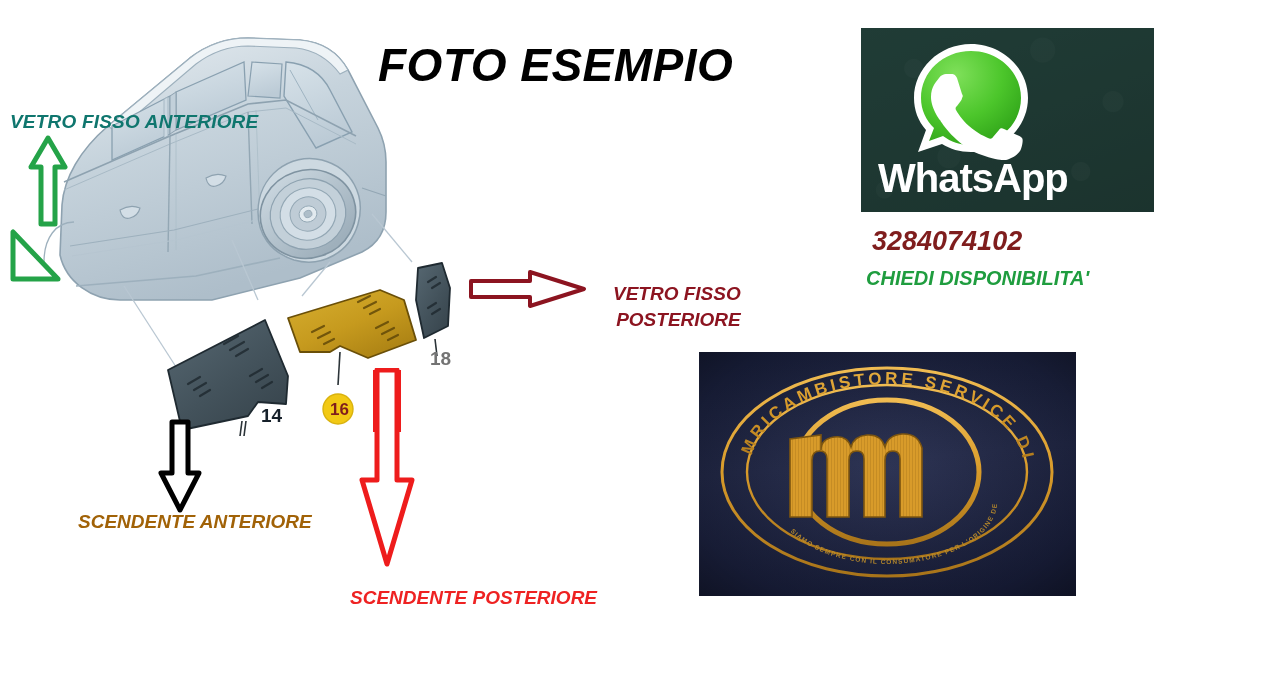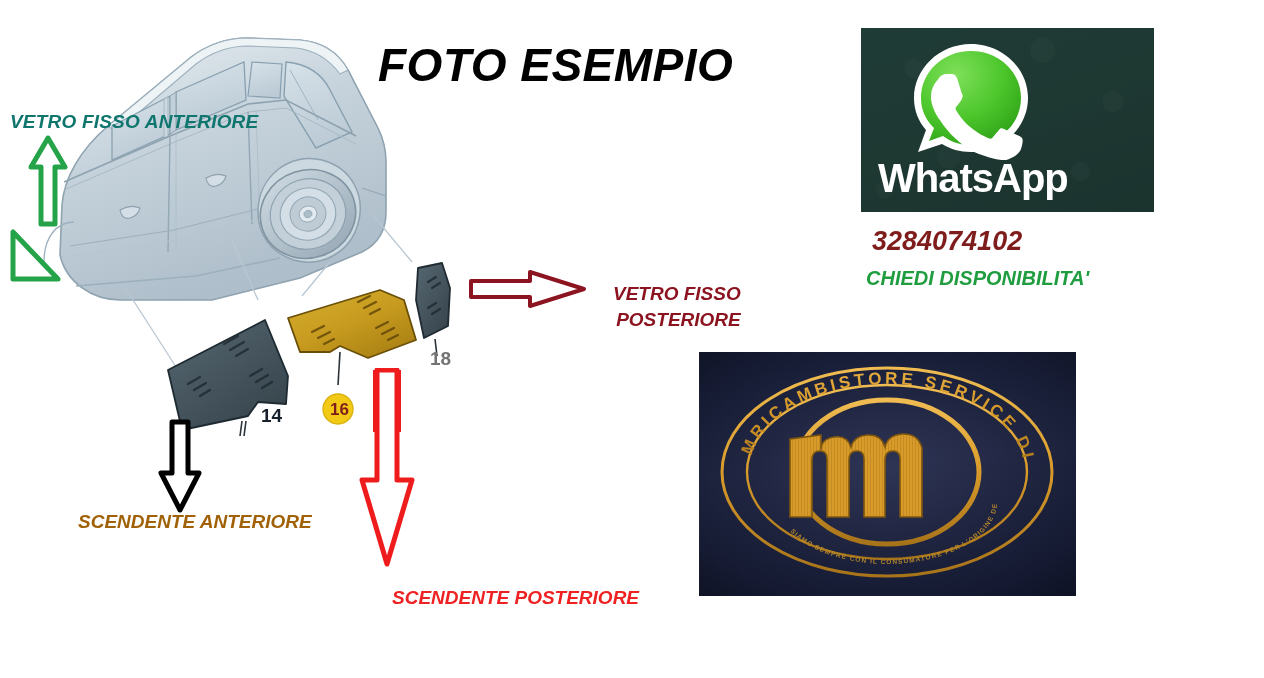--- a/index.html
+++ b/index.html
@@ -62,21 +62,20 @@
   #lbl-scend-ant{left:78px;top:511px;}
 
   
   .lbl-red{
     color:#ee2222;
     font-weight:bold;
     font-style:italic;
     white-space:nowrap;
     font-size:19px;
     font-family:"Liberation Sans", sans-serif;
-    margin-left:42px;
   }
   #lbl-scend-post{left:350px;top:587px;}
 
   
   #phone-number{
     left:872px;top:226px;
     color:#7f1d1d;
     font-size:27px;
     font-weight:bold;
     font-style:italic;

